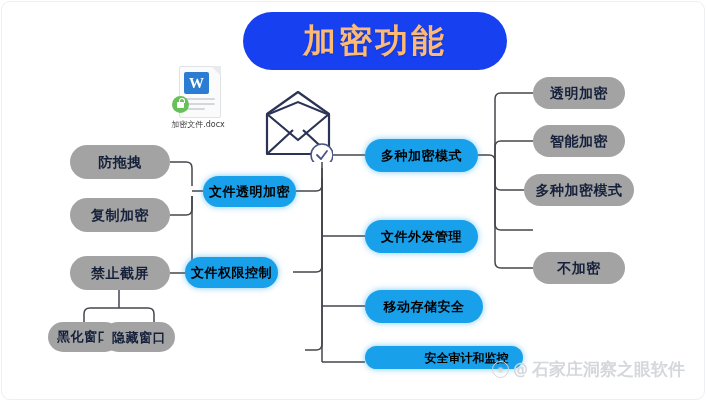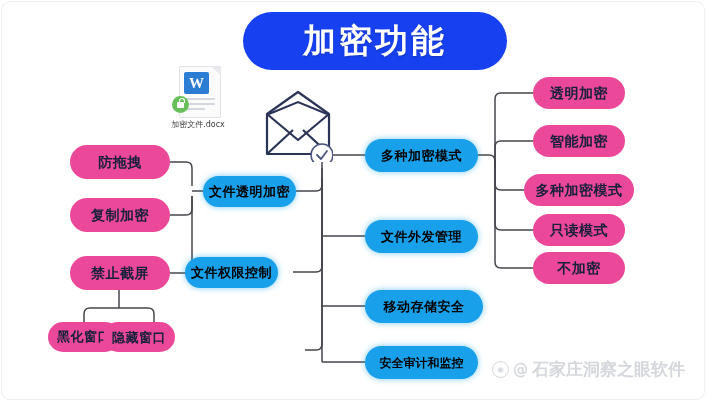--- a/index.html
+++ b/index.html
@@ -29,42 +29,42 @@
   .node{
     position:absolute;
     display:flex;align-items:center;justify-content:center;
     text-align:center;
     border-radius:999px;
     line-height:1;
     white-space:nowrap;
     letter-spacing:.5px;
   }
   .node.light{
-    background:#ec4899;
+    background:#a3a3a3;
     color:#15203a;
     font-size:14px;
     font-weight:700;
   }
   .node.bright{
     background:#18a0ea;
     color:#000000;
     font-size:13px;
     font-weight:700;
     box-shadow:0 0 6px rgba(24,160,234,.55);
   }
   .node.bright.small{font-size:12px;letter-spacing:0;}
 
   
   #title{
     position:absolute;
     left:243px;top:12px;width:264px;height:58px;
     background:#1740f0;
     border-radius:999px;
     display:flex;align-items:center;justify-content:center;
-    color:#ffffff;
+    color:#fdba74;
     font-size:33px;
     font-weight:700;
     letter-spacing:3px;
     text-shadow:0 1px 2px rgba(0,0,0,.18);
   }
 
   
   #fileicon{
     position:absolute;left:160px;top:66px;width:76px;height:62px;
   }
@@ -205,26 +205,25 @@
 
   <div class="node light" style="left:48px;top:322px;width:72px;height:30px;font-size:13px;font-family:Liberation Mono, monospace;">黑化窗口</div>
   <div class="node light" style="left:103px;top:322px;width:72px;height:30px;font-size:13px;">隐藏窗口</div>
 
   <div class="node bright" style="left:203px;top:176px;width:93px;height:31px;">文件透明加密</div>
   <div class="node bright" style="left:185px;top:257px;width:93px;height:31px;">文件权限控制</div>
 
   <div class="node bright" style="left:365px;top:139px;width:113px;height:33px;">多种加密模式</div>
   <div class="node bright" style="left:365px;top:220px;width:113px;height:33px;">文件外发管理</div>
   <div class="node bright" style="left:365px;top:290px;width:118px;height:33px;">移动存储安全</div>
-  <div class="node bright small" style="left:365px;top:346px;width:113px;height:33px;">安全审计和监控</div>
+  <div class="node bright small" style="left:365px;top:346px;width:113px;height:23px;padding-left:45px;">安全审计和监控</div>
 
   <div class="node light" style="left:533px;top:77px;width:92px;height:32px;">透明加密</div>
   <div class="node light" style="left:533px;top:125px;width:92px;height:32px;">智能加密</div>
   <div class="node light" style="left:524px;top:174px;width:110px;height:32px;">多种加密模式</div>
-  <div class="node light" style="left:533px;top:214px;width:92px;height:32px;">只读模式</div>
   <div class="node light" style="left:533px;top:252px;width:92px;height:32px;">不加密</div>
 
   <div id="watermark">
     <span class="wmlogo">◉</span>
     <span class="wmat">@</span>
     <span>石家庄洞察之眼软件</span>
   </div>
 
 </div>
 

